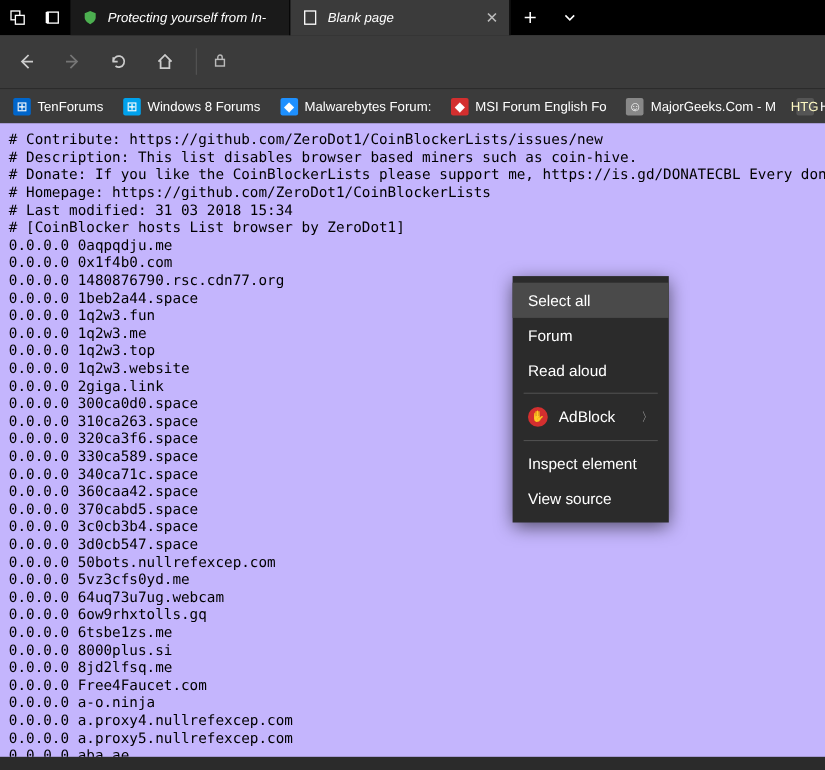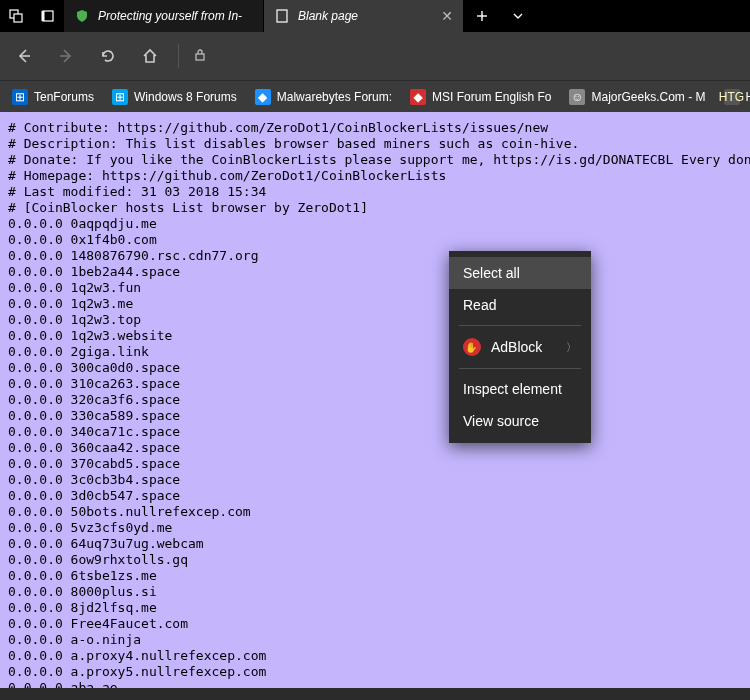--- a/index.html
+++ b/index.html
@@ -17,21 +17,21 @@
 .navbar { height: 48px; background: #3b3b3b; display: flex; align-items: center; padding: 0 6px; gap: 6px; }
 .nav-btn { width: 36px; height: 36px; display: flex; align-items: center; justify-content: center; color: #ccc; border-radius: 2px; }
 .nav-btn.disabled { opacity: 0.4; }
 .addr { flex: 1; display: flex; align-items: center; gap: 8px; padding: 0 4px; color: #ccc; font-size: 14px; overflow: hidden; }
 .addr-url { color: #888; white-space: nowrap; overflow: hidden; }
 .addr-url .host { color: #fff; }
 .bookmarks { height: 32px; background: #3b3b3b; border-top: 1px solid #2b2b2b; display: flex; align-items: center; padding: 0 4px; gap: 2px; overflow: hidden; }
 .bm { display: flex; align-items: center; gap: 6px; padding: 0 8px; height: 28px; color: #fff; font-size: 12px; white-space: nowrap; }
 .bm-ico { width: 16px; height: 16px; display: flex; align-items: center; justify-content: center; font-size: 12px; flex-shrink: 0; border-radius: 2px; }
 .content { background: #c4b5fd; color: #000; font-family: Consolas, monospace; font-size: 13px; line-height: 16px; padding: 8px; white-space: pre; height: 576px; overflow: hidden; }
-.ctx-menu { position: absolute; left: 449px; top: 251px; width: 142px; background: #2b2b2b; box-shadow: 0 4px 16px rgba(0,0,0,0.6); padding: 6px 0; }
+.ctx-menu { position: absolute; left: 466px; top: 251px; width: 142px; background: #2b2b2b; box-shadow: 0 4px 16px rgba(0,0,0,0.6); padding: 6px 0; }
 .ctx-item { padding: 8px 14px; color: #fff; font-size: 14px; display: flex; align-items: center; gap: 10px; }
 .ctx-item.hover { background: #4a4a4a; }
 .ctx-sep { height: 1px; background: #4f4f4f; margin: 4px 10px; }
 .ctx-arrow { margin-left: auto; color: #aaa; font-size: 11px; }
 .abp-ico { width: 18px; height: 18px; background: #d32f2f; border-radius: 50%; display: flex; align-items: center; justify-content: center; font-size: 10px; font-weight: bold; color: #fff; }
 </style>
 </head>
 <body>
 
 <div class="titlebar">
@@ -177,21 +177,24 @@
 0.0.0.0 a.proxy4.nullrefexcep.com
 0.0.0.0 a.proxy5.nullrefexcep.com
 0.0.0.0 aba.ae
 0.0.0.0 abc.pema.cl</div>
 
 <div class="ctx-menu">
     <div class="ctx-item hover">
       <span>Select all</span>
     </div>
     <div class="ctx-item">
-      <span>Read</span>
+      <span>Forum</span>
+    </div>
+    <div class="ctx-item">
+      <span>Read aloud</span>
     </div>
     <div class="ctx-sep"></div>
     <div class="ctx-item">
       <span class="abp-ico">✋</span>
       <span>AdBlock</span>
       <span class="ctx-arrow">〉</span>
     </div>
     <div class="ctx-sep"></div>
     <div class="ctx-item">
       <span>Inspect element</span>

